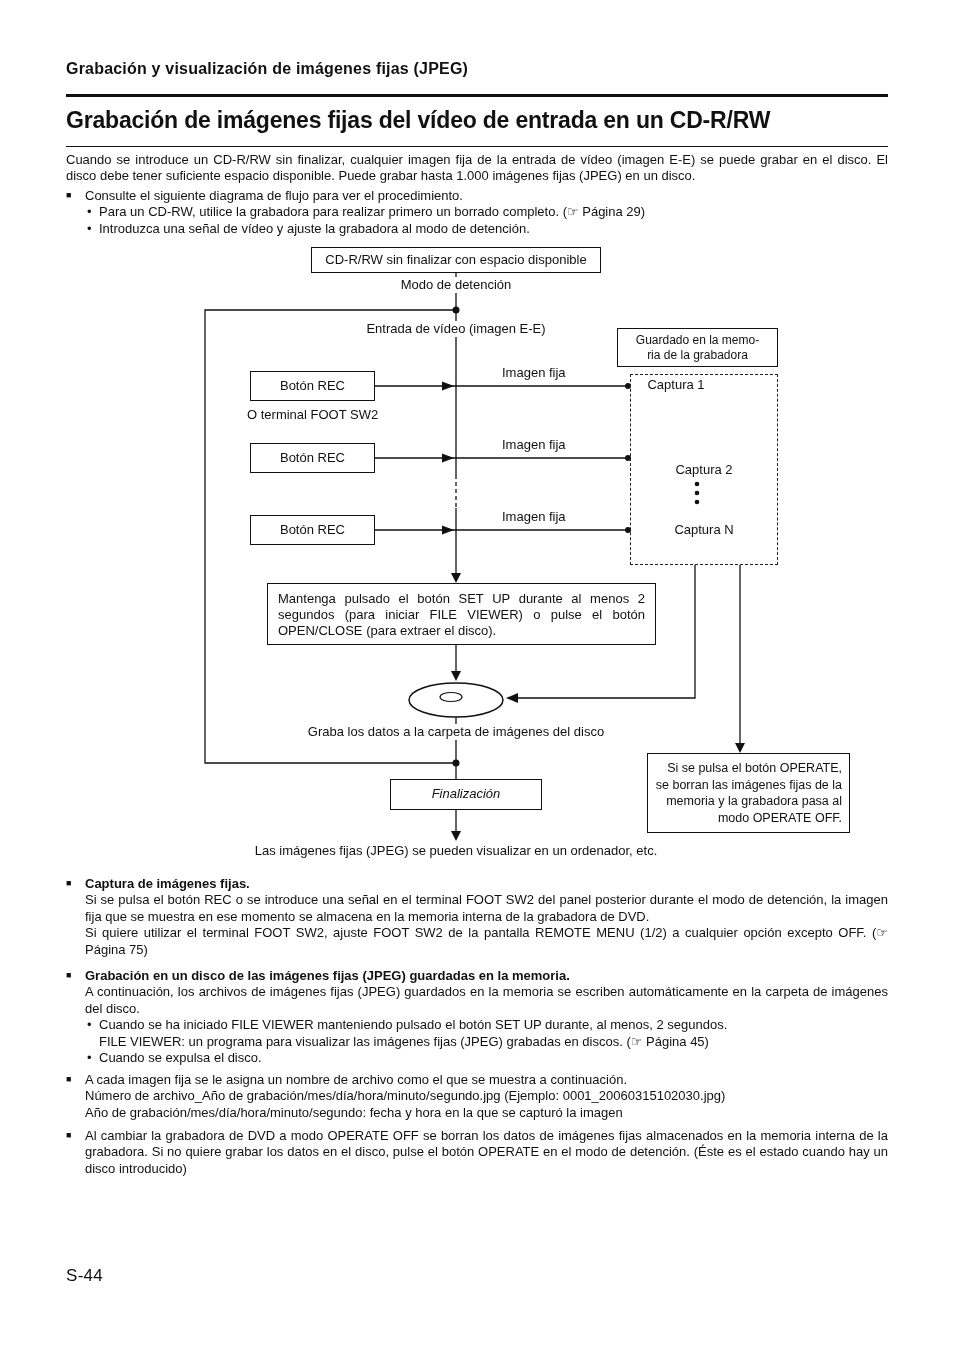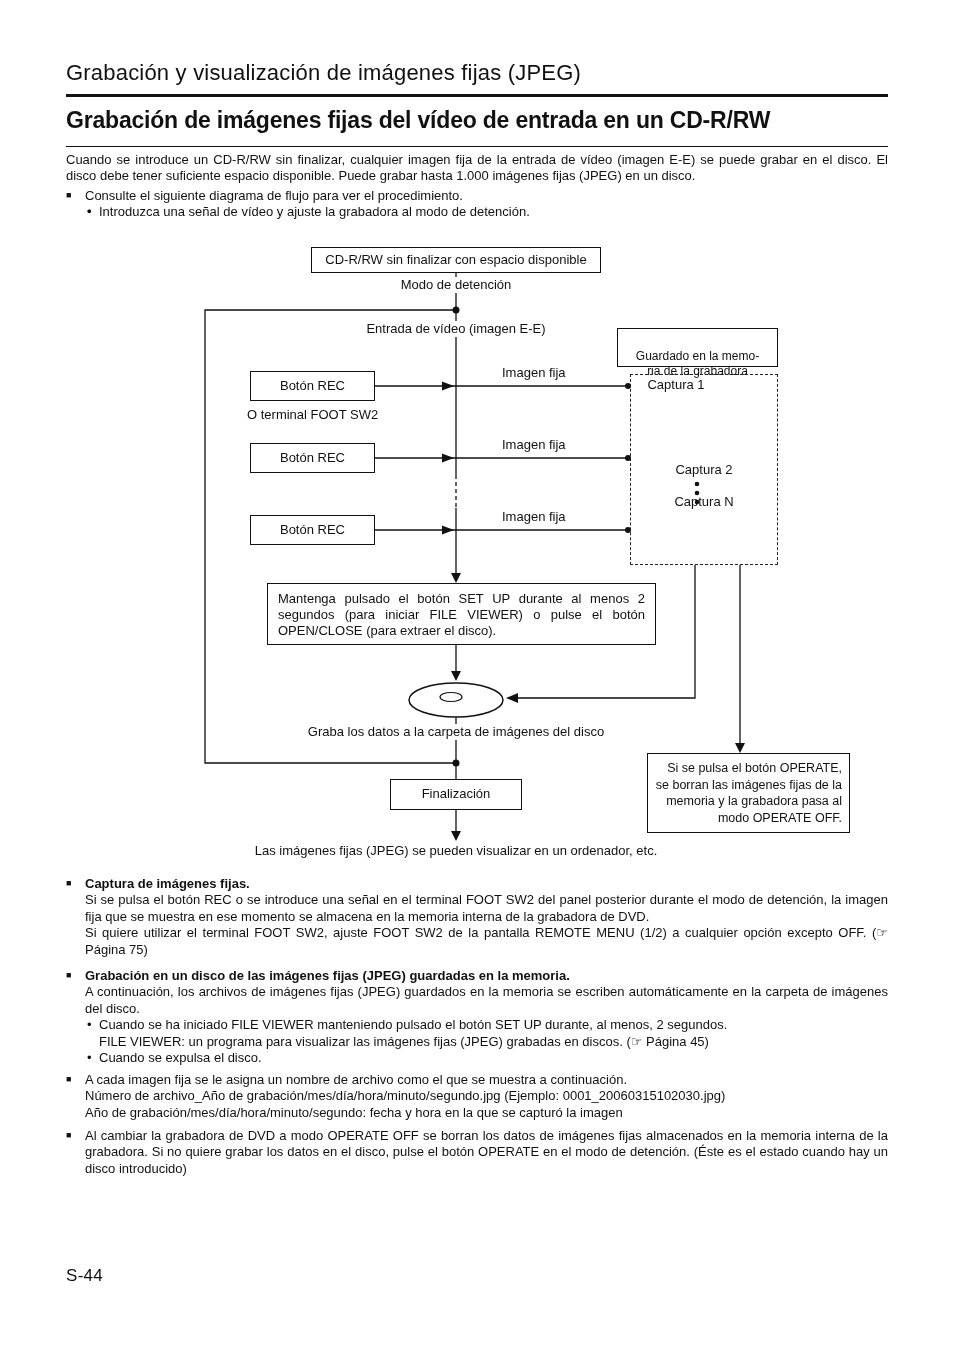--- a/index.html
+++ b/index.html
@@ -6,21 +6,21 @@
   html,body { background:#fff; }
   body {
     width:954px; height:1351px;
     font-family:"Liberation Sans","DejaVu Sans",sans-serif;
     color:#111;
   }
   #page { position:relative; width:954px; height:1351px; background:#fff; overflow:hidden; }
   .abs { position:absolute; }
   svg.flow { position:absolute; left:0; top:0; }
 
-  .hdr { font-size:22px; font-weight:normal; letter-spacing:.2px; }
+  .hdr { font-size:16px; font-weight:bold; letter-spacing:.2px; }
   .ttl { font-size:23px; font-weight:bold; letter-spacing:-.2px; }
   .rule-thick { height:3px; background:#111; }
   .rule-thin  { height:1px; background:#111; }
 
   .t13 { font-size:13px; line-height:16.4px; }
   .just { text-align:justify; }
   .bold { font-weight:bold; }
 
   .sec-head { position:relative; padding-left:19px; }
   .sq { position:absolute; left:0; top:3px; font-size:9px; line-height:9px; }
@@ -28,21 +28,21 @@
   .bullet-line { position:relative; padding-left:14px; }
   .dot { position:absolute; left:2px; top:0; }
   .subline { padding-left:14px; }
 
   .box {
     position:absolute; border:1.4px solid #111; background:#fff;
     font-size:13px; text-align:center;
   }
   .box.setup { text-align:justify; padding:7px 10px; line-height:16px; }
   .box.operate { text-align:left; padding:6px 7px; font-size:12.5px; line-height:16.5px; }
-  .box.memory { font-size:12px; line-height:15px; padding-top:20px; }
+  .box.memory { font-size:12px; line-height:15px; padding-top:4px; }
 
   .lbl { position:absolute; font-size:13px; line-height:16px; white-space:nowrap; }
   .lbl.c { text-align:center; white-space:normal; }
   .wbg { background:#fff; }
 
   .pagenum { font-size:17px; letter-spacing:.3px; }
 </style>
 </head>
 <body>
 
@@ -89,51 +89,51 @@
 
   <div class="abs hdr" style="left:66px; top:60px;">Grabación y visualización de imágenes fijas (JPEG)</div>
   <div class="abs rule-thick" style="left:66px; top:94px; width:822px;"></div>
   <div class="abs ttl" style="left:66px; top:107px; width:822px;">Grabación de imágenes fijas del vídeo de entrada en un CD-R/RW</div>
   <div class="abs rule-thin" style="left:66px; top:146px; width:822px;"></div>
   <div class="abs t13 just" style="left:66px; top:152px; width:822px;">Cuando se introduce un CD-R/RW sin finalizar, cualquier imagen fija de la entrada de vídeo (imagen E-E) se puede grabar en el disco. El disco debe tener suficiente espacio disponible. Puede grabar hasta 1.000 imágenes fijas (JPEG) en un disco.</div>
 
   <div class="abs t13" style="left:66px; top:188px; width:822px;">
     <div class="sec-head"><span class="sq">■</span><span>Consulte el siguiente diagrama de flujo para ver el procedimiento.</span></div>
     <div class="indent">
-      <div class="bullet-line"><span class="dot">•</span></div>
+      <div class="bullet-line"><span class="dot">•</span><span>Para un CD-RW, utilice la grabadora para realizar primero un borrado completo. (☞ Página 29)</span></div>
       <div class="bullet-line"><span class="dot">•</span><span>Introduzca una señal de vídeo y ajuste la grabadora al modo de detención.</span></div>
     </div>
   </div>
 
   <div class="box" style="left:311px; top:247px; width:290px; height:26px; line-height:23px;">CD-R/RW sin finalizar con espacio disponible</div>
   <div class="lbl c wbg" style="left:361px; top:277px; width:190px;">Modo de detención</div>
   <div class="lbl c wbg" style="left:351px; top:321px; width:210px;">Entrada de vídeo (imagen E-E)</div>
 
   <div class="box memory" style="left:617px; top:328px; width:161px; height:39px;">
     <div>Guardado en la memo-</div>
     <div>ria de la grabadora</div>
   </div>
   <div class="abs" style="left:630px; top:374px; width:148px; height:191px; border:1px dashed #222;"></div>
   <div class="lbl c" style="left:602px; top:377px; width:148px;">Captura 1</div>
   <div class="lbl c" style="left:630px; top:462px; width:148px;">Captura 2</div>
-  <div class="lbl c" style="left:630px; top:494px; width:148px;">Captura N</div>
+  <div class="lbl c" style="left:630px; top:522px; width:148px;">Captura N</div>
 
   <div class="box" style="left:250px; top:371px; width:125px; height:30px; line-height:27px;">Botón REC</div>
   <div class="lbl" style="left:247px; top:407px;">O terminal FOOT SW2</div>
   <div class="box" style="left:250px; top:443px; width:125px; height:30px; line-height:27px;">Botón REC</div>
   <div class="box" style="left:250px; top:515px; width:125px; height:30px; line-height:27px;">Botón REC</div>
 
   <div class="lbl" style="left:502px; top:365px;">Imagen fija</div>
   <div class="lbl" style="left:502px; top:437px;">Imagen fija</div>
   <div class="lbl" style="left:502px; top:509px;">Imagen fija</div>
 
   <div class="box setup" style="left:267px; top:583px; width:389px; height:62px;padding-left:10px;">Mantenga pulsado el botón SET UP durante al menos 2 segundos (para iniciar FILE VIEWER) o pulse el botón OPEN/CLOSE (para extraer el disco).</div>
 
   <div class="lbl c wbg" style="left:280px; top:724px; width:352px;">Graba los datos a la carpeta de imágenes del disco</div>
-  <div class="box" style="left:390px; top:779px; width:132px; height:31px; line-height:28px;">Finalización</div>
+  <div class="box" style="left:390px; top:779px; width:152px; height:31px; line-height:28px;font-style:italic;">Finalización</div>
   <div class="box operate" style="left:647px; top:753px; width:203px; height:80px;text-align:right;">Si se pulsa el botón OPERATE, se borran las imágenes fijas de la memoria y la grabadora pasa al modo OPERATE OFF.</div>
   <div class="lbl c" style="left:244px; top:843px; width:424px;">Las imágenes fijas (JPEG) se pueden visualizar en un ordenador, etc.</div>
 
   <div class="abs t13" style="left:66px; top:876px; width:822px;">
     <div class="sec-head"><span class="sq">■</span><span class="bold">Captura de imágenes fijas.</span></div>
     <div class="indent just">
       <div>Si se pulsa el botón REC o se introduce una señal en el terminal FOOT SW2 del panel posterior durante el modo de detención, la imagen fija que se muestra en ese momento se almacena en la memoria interna de la grabadora de DVD.</div>
       <div>Si quiere utilizar el terminal FOOT SW2, ajuste FOOT SW2 de la pantalla REMOTE MENU (1/2) a cualquier opción excepto OFF. (☞ Página 75)</div>
     </div>
   </div>

